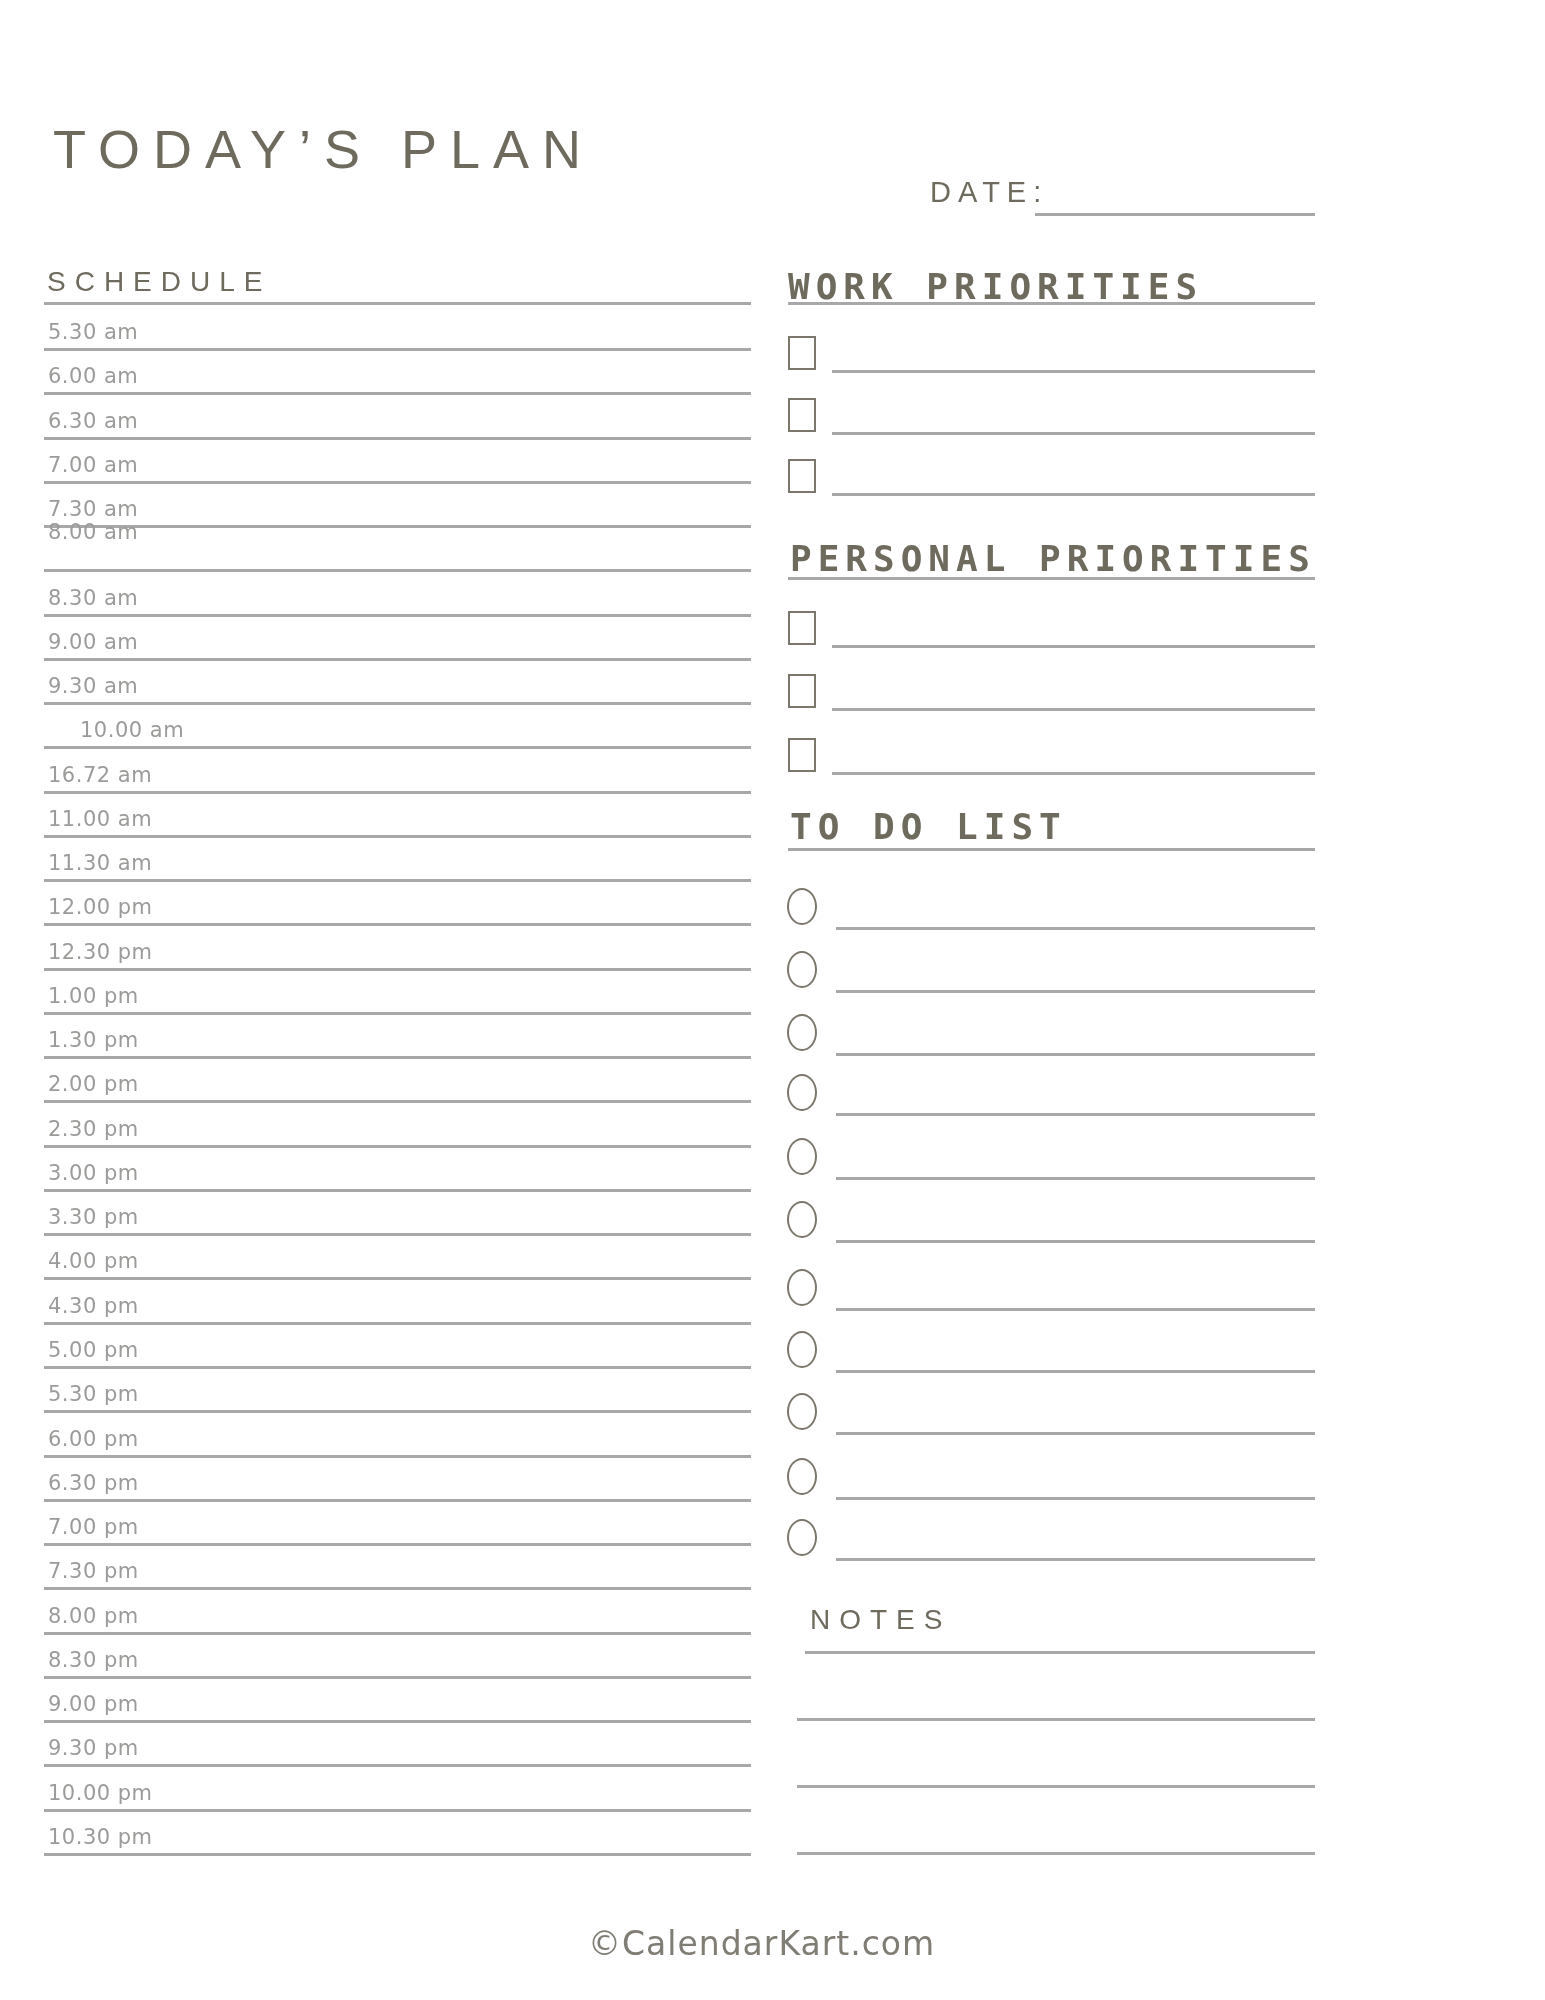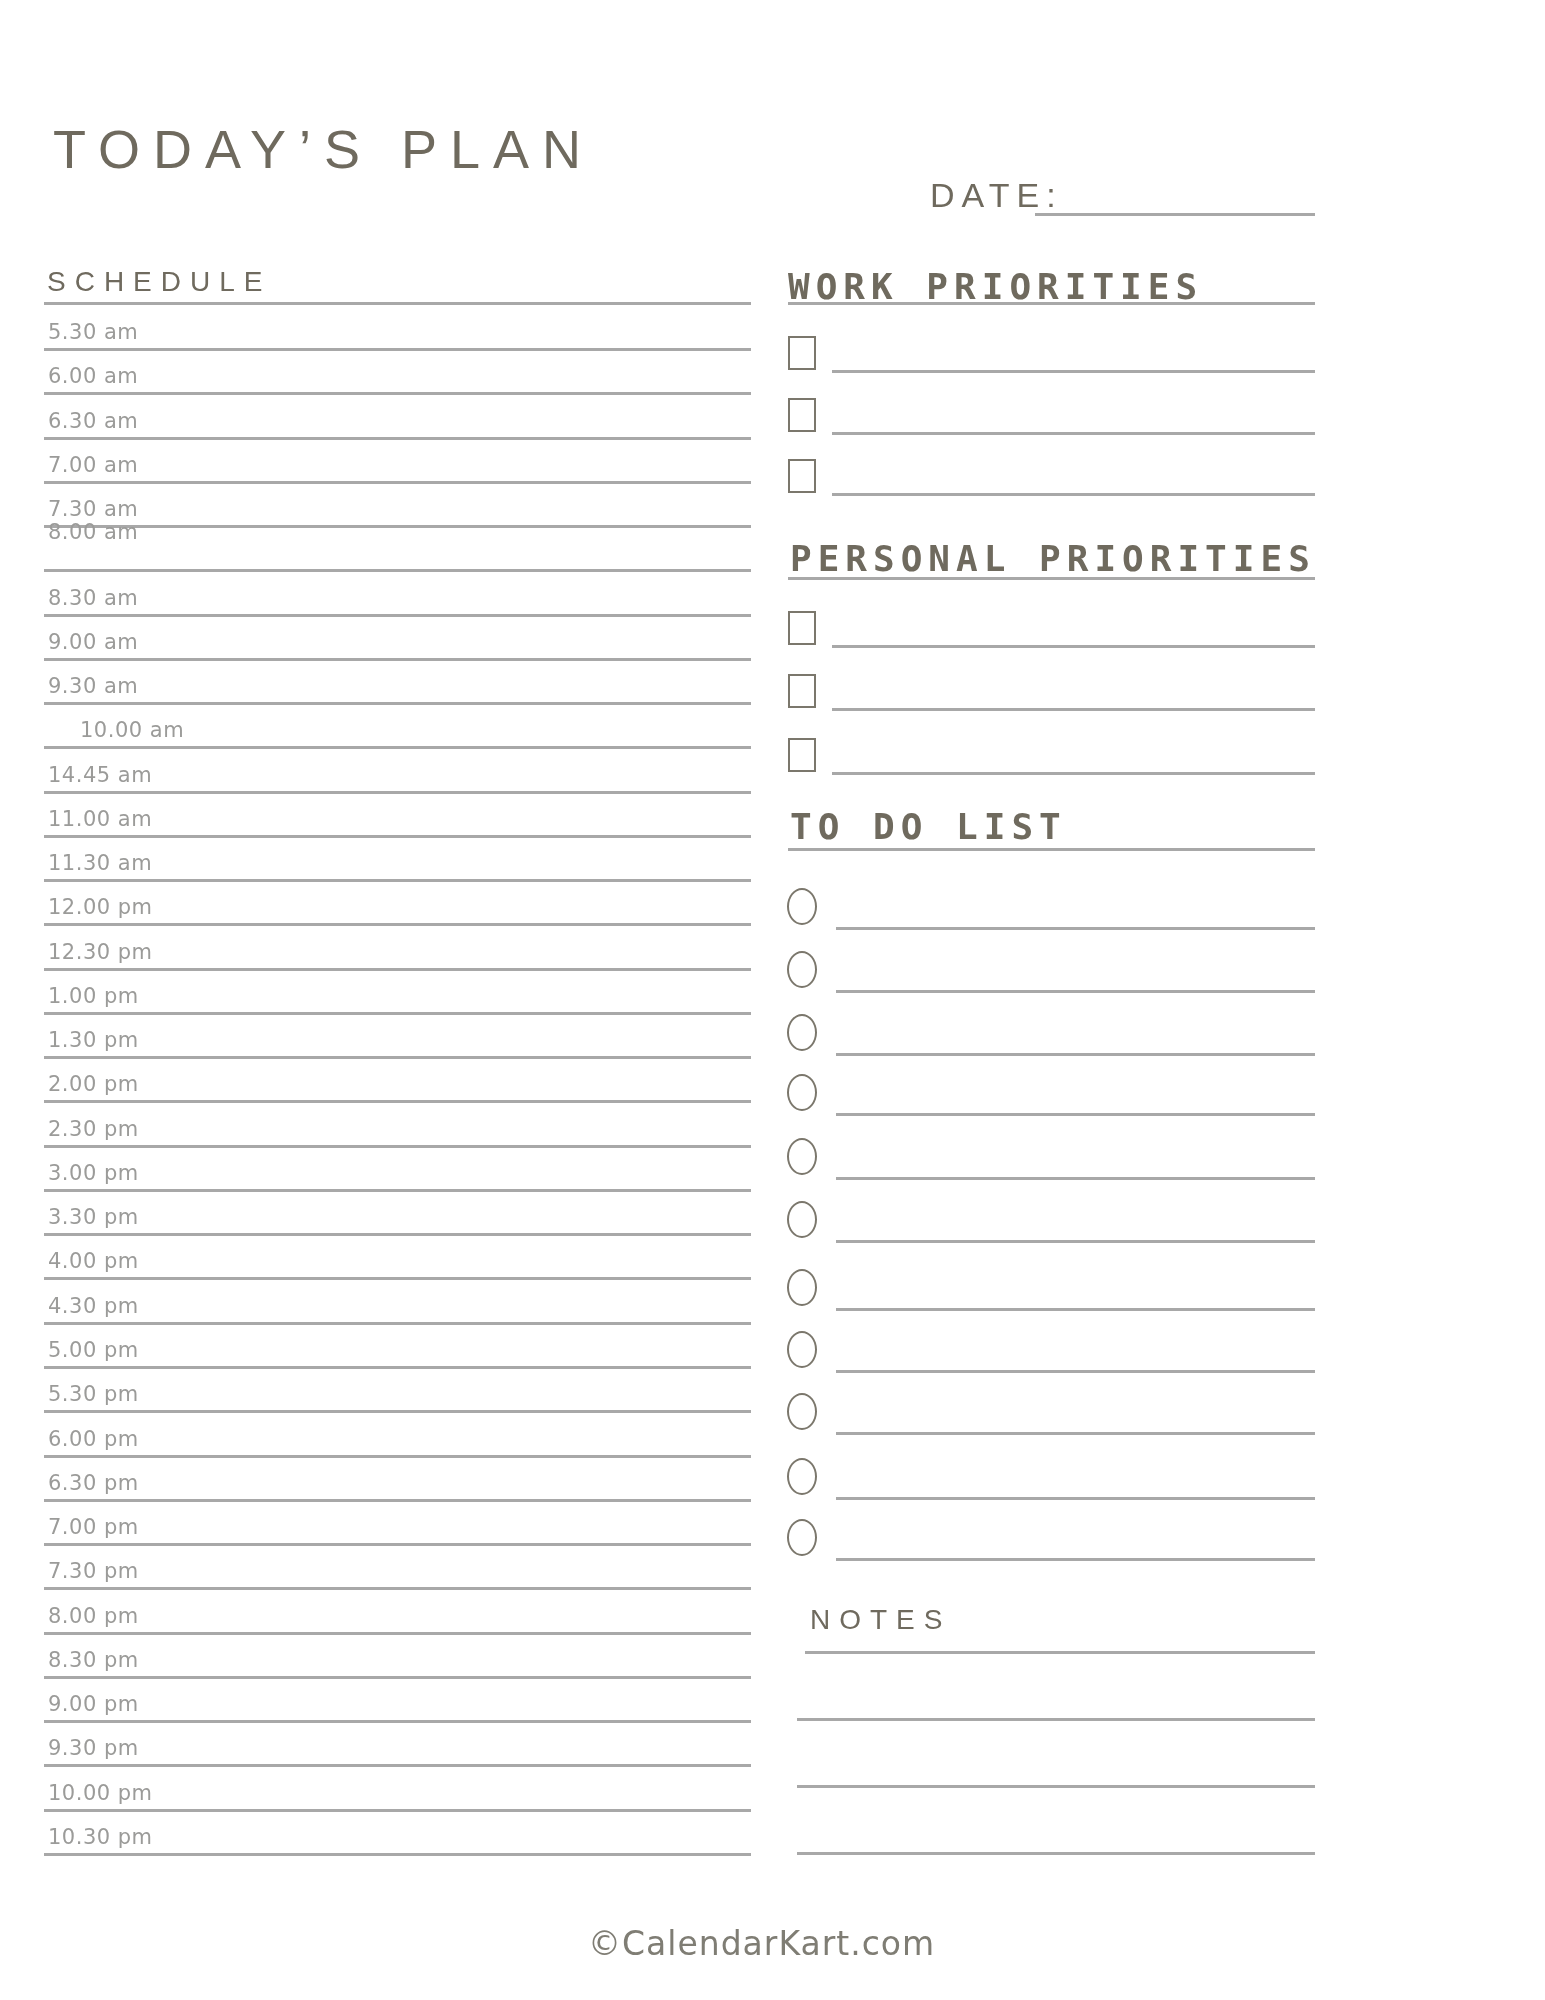--- a/index.html
+++ b/index.html
@@ -15,21 +15,21 @@
     --box-ink:#7b776c;
     --footer-ink:#7f7d74;
   }
   .page-title{
     position:absolute;left:53px;top:118px;
     font-size:54px;letter-spacing:13px;font-weight:400;
     color:var(--ink);white-space:nowrap;
   }
   .date-label{
     position:absolute;left:930px;top:176px;
-    font-size:34px;letter-spacing:7px;color:var(--ink);white-space:nowrap;
+    font-size:29px;letter-spacing:7px;color:var(--ink);white-space:nowrap;
   }
   .hline{position:absolute;height:3px;background:var(--line);}
   .head-sans{
     position:absolute;font-size:28px;letter-spacing:9px;color:var(--ink);
     font-weight:400;white-space:nowrap;
   }
   .head-mono{
     position:absolute;font-size:36px;letter-spacing:6px;color:var(--ink);
     font-family:"DejaVu Sans Mono", monospace;font-weight:700;white-space:nowrap;
   }
@@ -77,21 +77,21 @@
       <div class="time-label" style="top: 520px;">8.00 am</div>
       <div class="hline" style="left: 44px; top: 569.3px; width: 707px;"></div>
       <div class="time-label" style="top: 585.56px;">8.30 am</div>
       <div class="hline" style="left: 44px; top: 613.56px; width: 707px;"></div>
       <div class="time-label" style="top: 629.82px;">9.00 am</div>
       <div class="hline" style="left: 44px; top: 657.82px; width: 707px;"></div>
       <div class="time-label" style="top: 674.08px;">9.30 am</div>
       <div class="hline" style="left: 44px; top: 702.08px; width: 707px;"></div>
       <div class="time-label" style="top: 718.34px; margin-left: 32px;">10.00 am</div>
       <div class="hline" style="left: 44px; top: 746.34px; width: 707px;"></div>
-      <div class="time-label" style="top: 762.6px;">14.45 am</div>
+      <div class="time-label" style="top: 762.6px;">16.72 am</div>
       <div class="hline" style="left: 44px; top: 790.6px; width: 707px;"></div>
       <div class="time-label" style="top: 806.86px;">11.00 am</div>
       <div class="hline" style="left: 44px; top: 834.86px; width: 707px;"></div>
       <div class="time-label" style="top: 851.12px;">11.30 am</div>
       <div class="hline" style="left: 44px; top: 879.12px; width: 707px;"></div>
       <div class="time-label" style="top: 895.38px;">12.00 pm</div>
       <div class="hline" style="left: 44px; top: 923.38px; width: 707px;"></div>
       <div class="time-label" style="top: 939.64px;">12.30 pm</div>
       <div class="hline" style="left: 44px; top: 967.64px; width: 707px;"></div>
       <div class="time-label" style="top: 983.9px;">1.00 pm</div>

